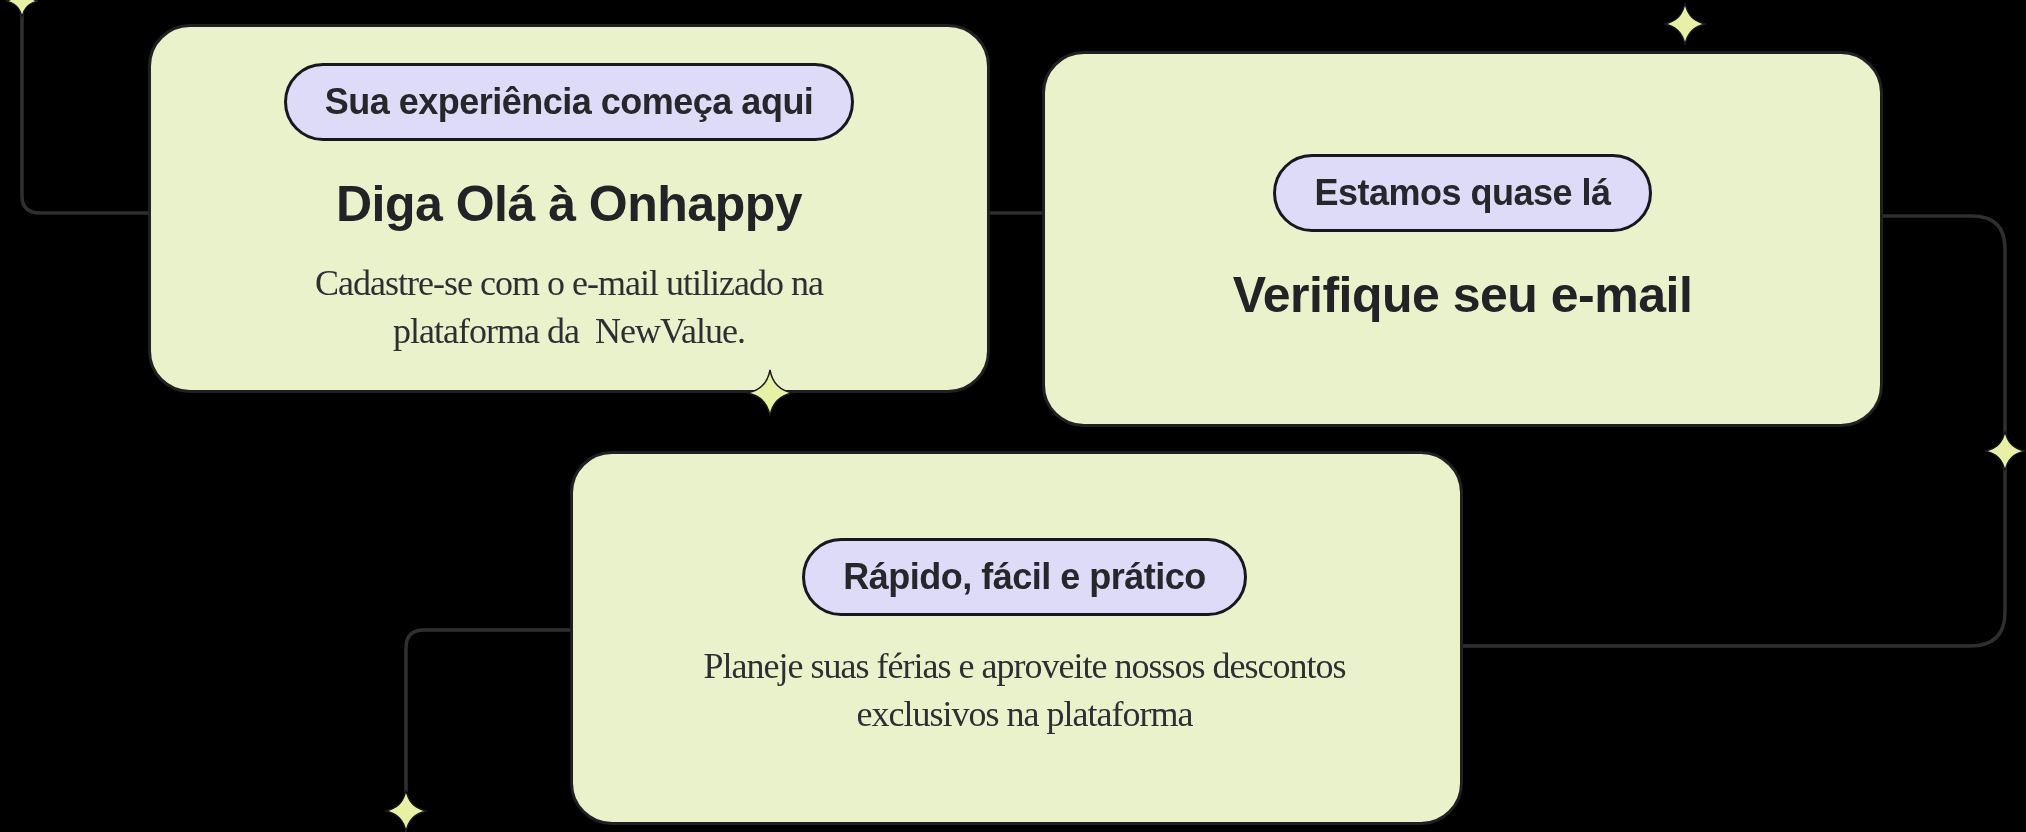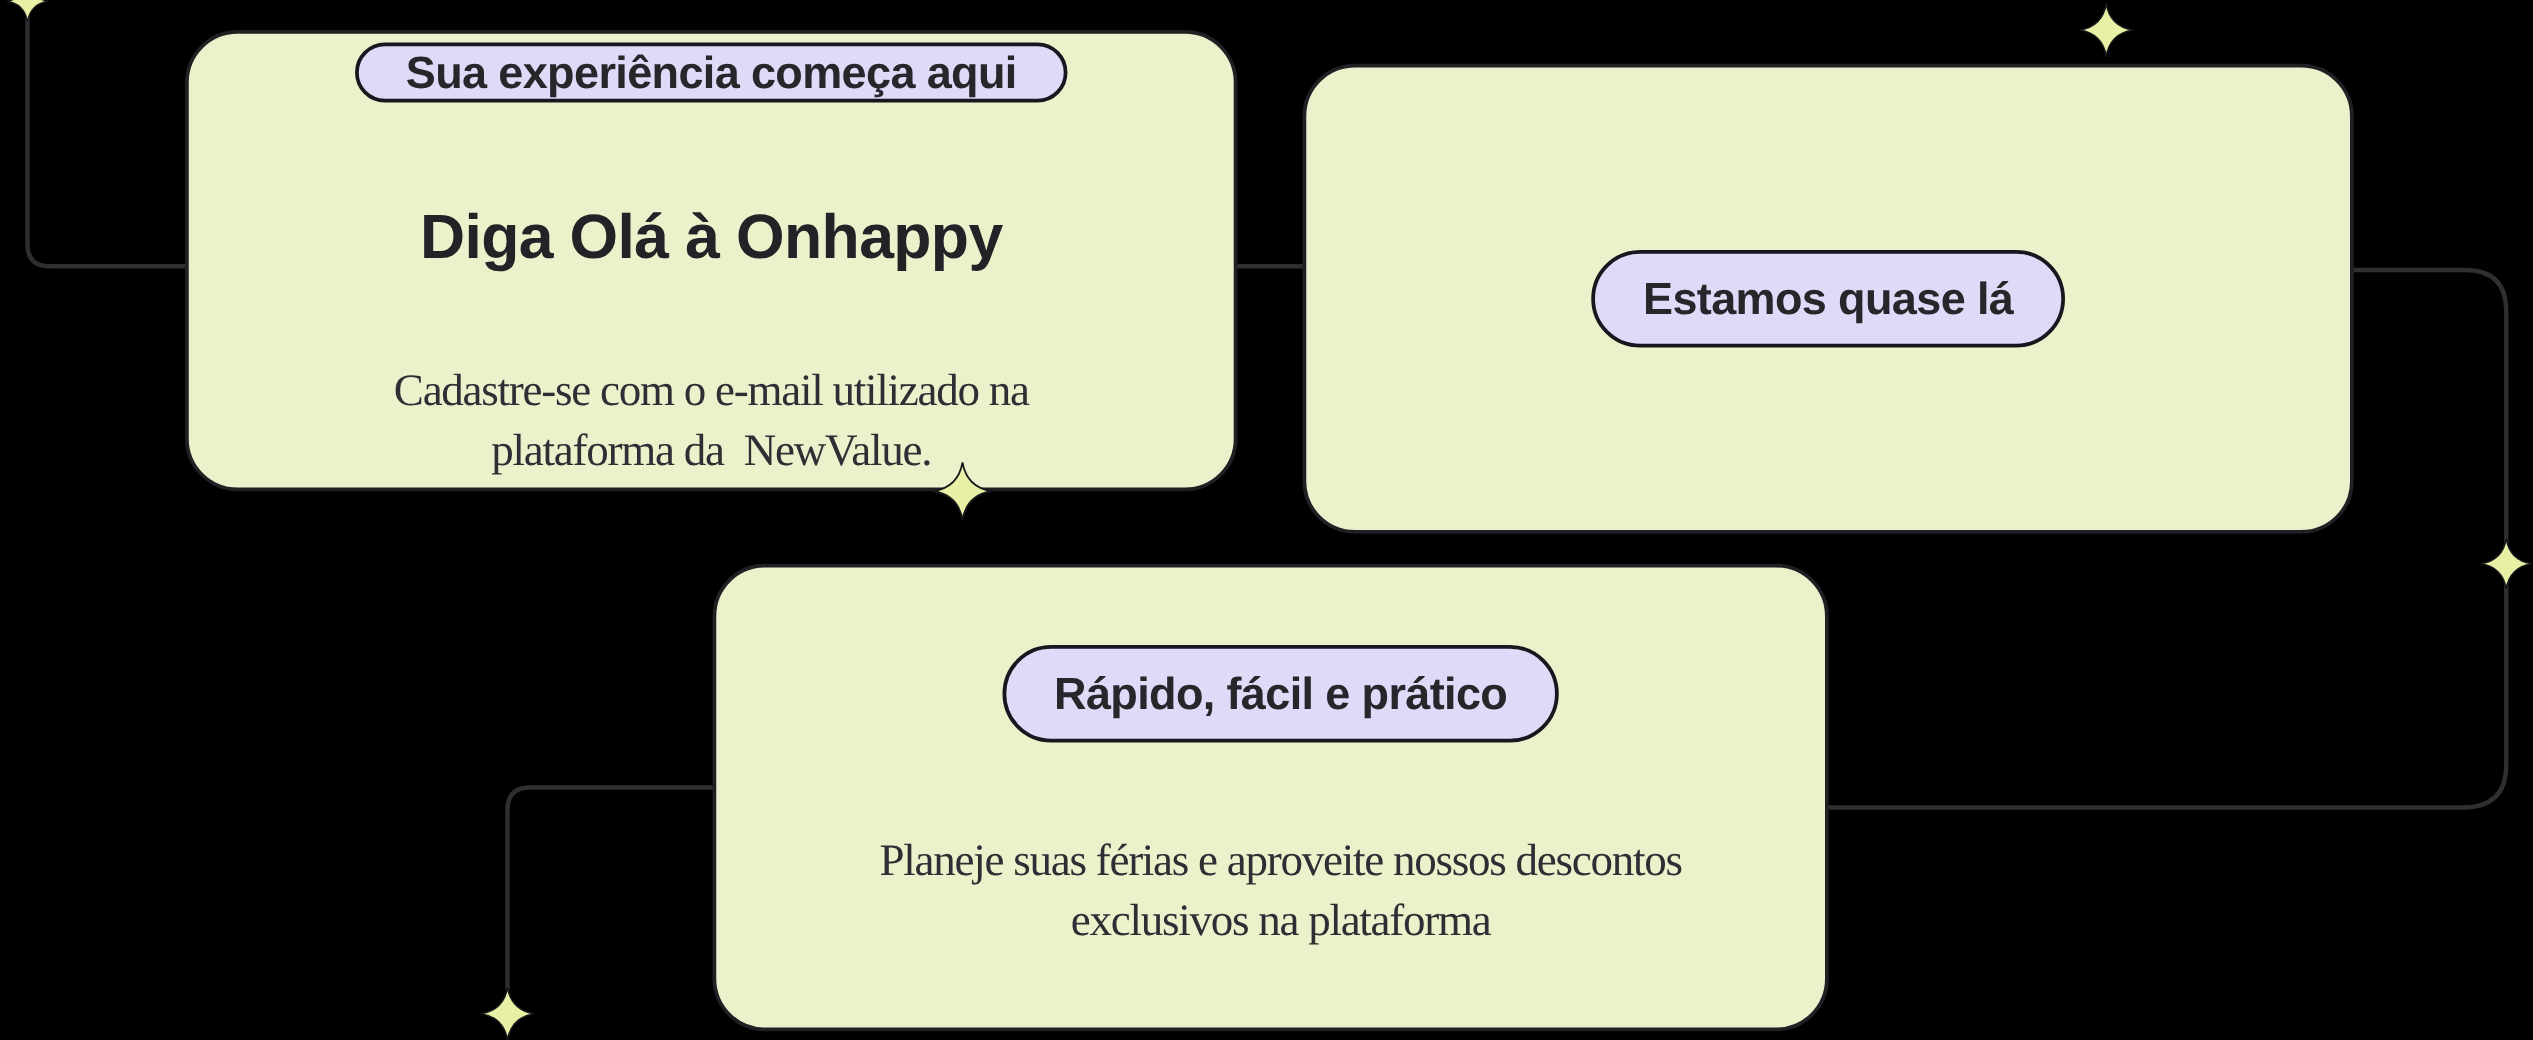--- a/index.html
+++ b/index.html
@@ -25,21 +25,21 @@
 
   .connectors{position:absolute;left:0;top:0;z-index:1;}
   .connectors path{fill:none;stroke:var(--connector-color);stroke-width:3.5px;}
 
   .card{
     position:absolute;z-index:2;
     background:var(--card-fill);
     border:3px solid var(--card-border);
     border-radius:42px;
     display:flex;flex-direction:column;align-items:center;justify-content:center;
-    padding:20px 24px;text-align:center;gap:44px;
+    padding:20px 24px;text-align:center;
   }
   .card-1{left:148px;top:24px;width:842px;height:369px;}
   .card-2{left:1042px;top:23px;width:841px;height:376px;margin-top:28px;}
   .card-3{left:570px;top:451px;width:893px;height:374px;padding-left:40px;}
 
   .badge{
     height:78px;display:flex;align-items:center;
     padding:0 38px;border-radius:999px;
     background:var(--badge-fill);
     border:3px solid var(--badge-border);
@@ -87,20 +87,21 @@
     </div>
     <h2 class="title">Diga Olá à Onhappy</h2>
     <p class="body">Cadastre-se com o e-mail utilizado na
 plataforma da  NewValue.</p>
   </section>
 
   <section class="card card-2">
     <div class="badge">
       <span>Estamos quase lá</span>
     </div>
+    <h2 class="title">Verifique seu e-mail</h2>
   </section>
 
   <section class="card card-3">
     <div class="badge">
       <span>Rápido, fácil e prático</span>
     </div>
     <p class="body">Planeje suas férias e aproveite nossos descontos
 exclusivos na plataforma</p>
   </section>
 

